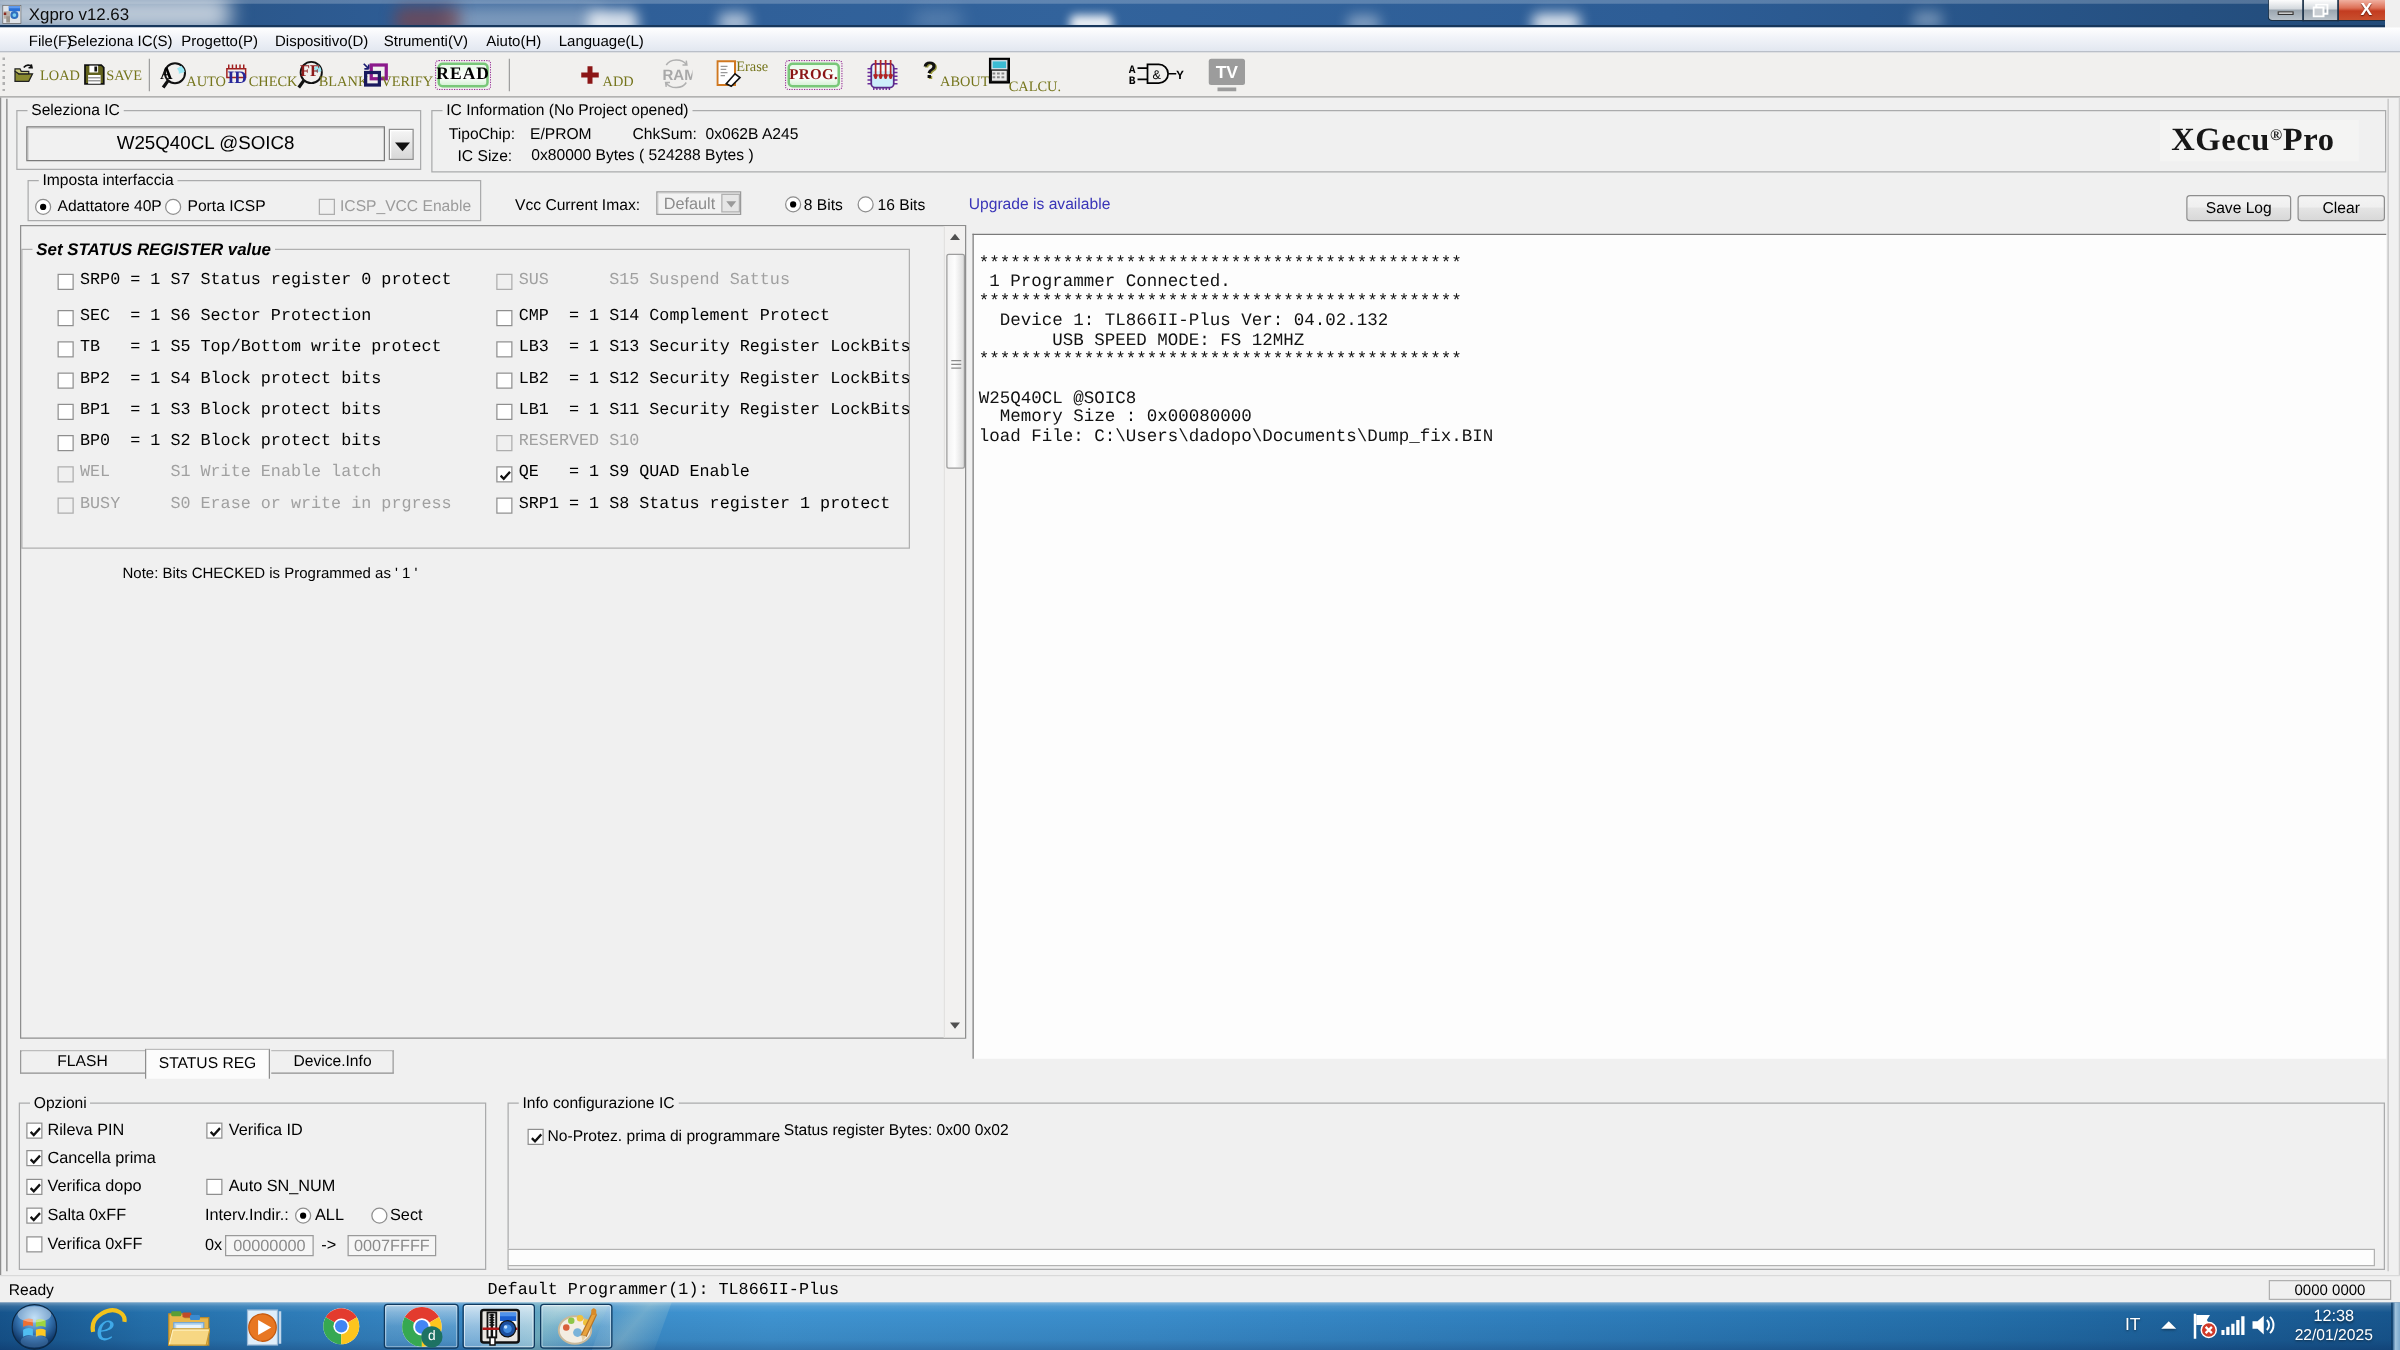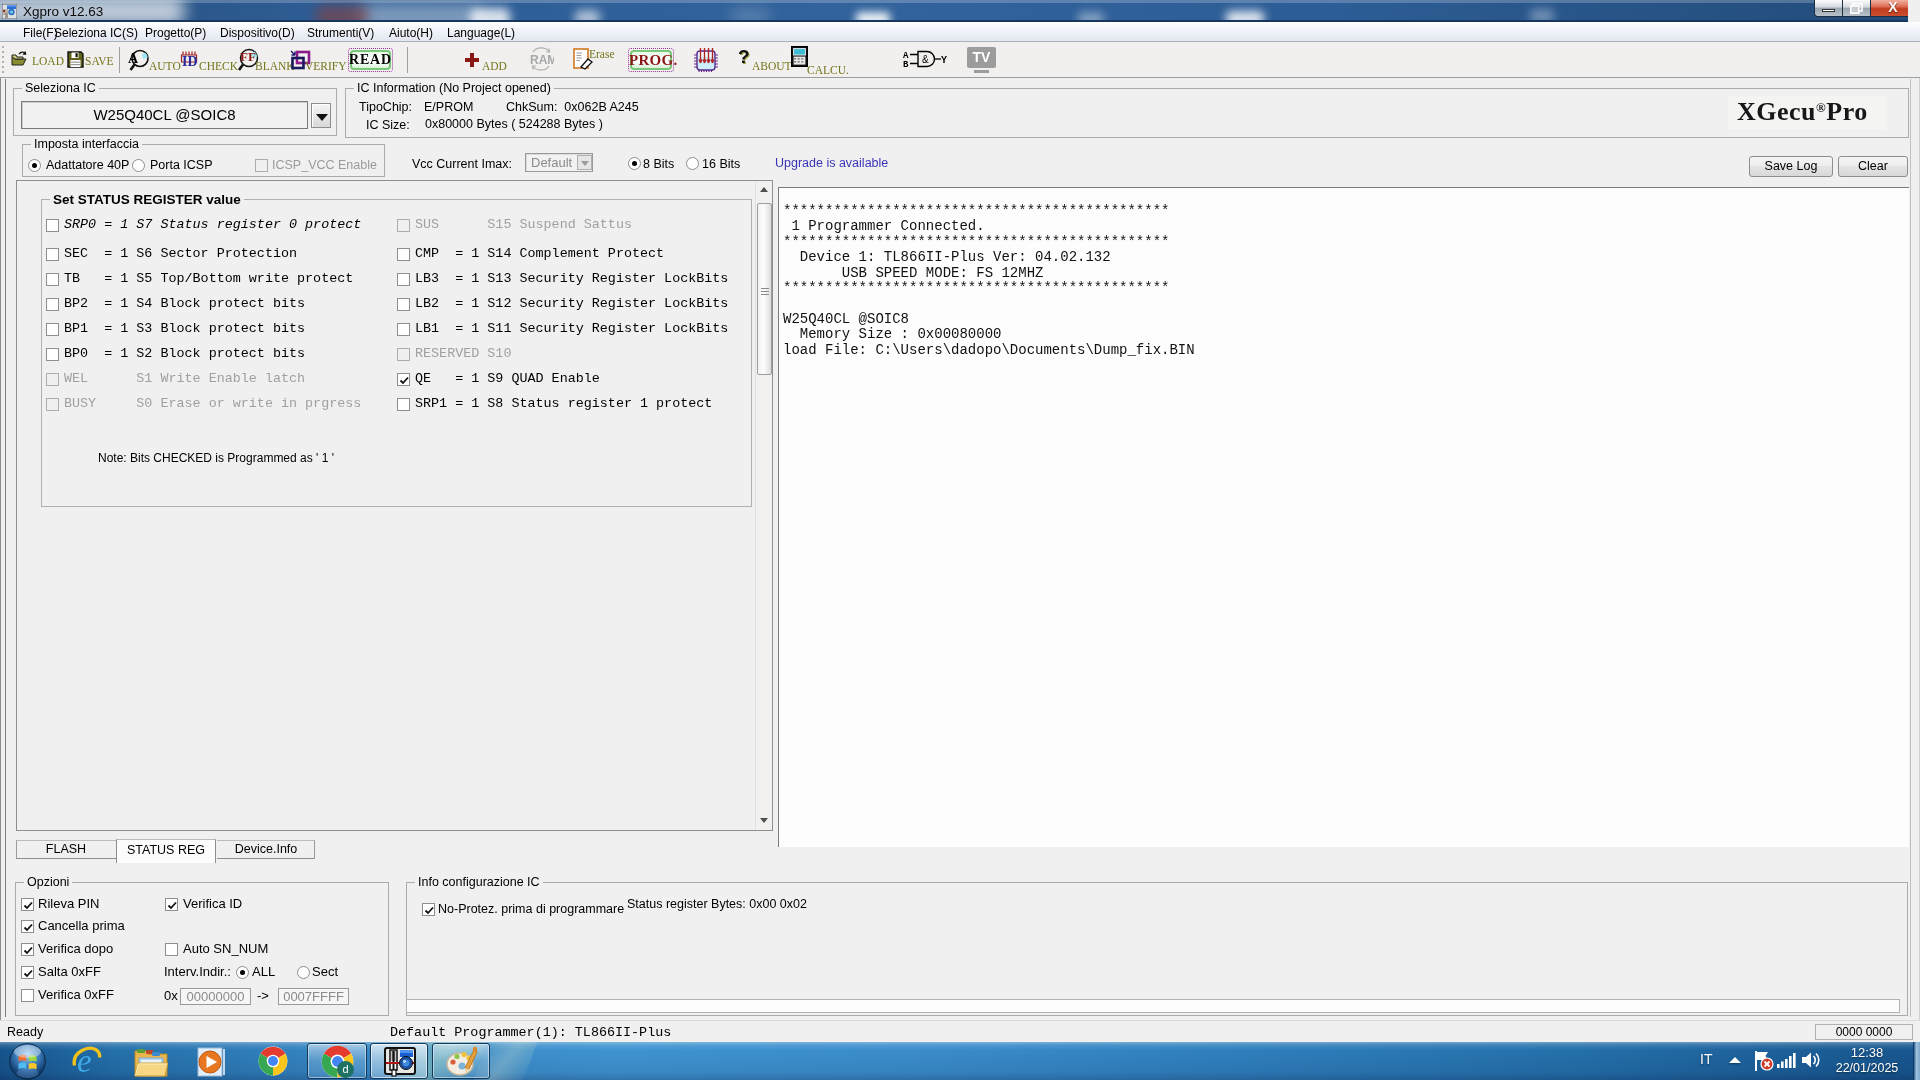--- a/index.html
+++ b/index.html
@@ -141,21 +141,21 @@
 
   <svg class="abs" style="left:573px;top:6px;" width="22" height="22" viewBox="0 0 22 22">
     <rect x="1" y="1" width="14" height="19" fill="#fff" stroke="#d07820" stroke-width="1.6"></rect>
     <path d="M3.5 5 H9 M3.5 7.5 H8 M3.5 10 H9 M3.5 12.5 H7" stroke="#999" stroke-width="1"></path>
     <path d="M8 19 L15 11 L19 14 L12 21 Z" fill="#fff" stroke="#111" stroke-width="1.3"></path>
   </svg>
   <div class="tbtxt" style="left:589px;top:6px;">Erase</div>
 
   <div class="abs" style="left:628px;top:6px;width:46px;height:24px;border:1px dotted #993399;border-radius:3px;">
     <div class="abs" style="left:1px;top:1px;width:42px;height:20px;background:linear-gradient(180deg,#eafaea,#ffffff 60%,#d8f2d8);border:2px solid #79c879;border-radius:4px;"></div>
-    <div class="abs serif" style="left:0;top:3px;width:44px;text-align:center;font-weight:bold;font-size:15px;color:#8b1616;letter-spacing:0.3px;">PROG.</div>
+    <div class="abs serif" style="left:0;top:3px;width:44px;text-align:center;font-weight:bold;font-size:12px;color:#8b1616;letter-spacing:0.3px;">PROG.</div>
   </div>
 
   <svg class="abs" style="left:693px;top:5px;" width="26" height="26" viewBox="0 0 26 26">
     <g stroke="#6a2a9a" stroke-width="1.1">
       <path d="M4 8 H1 M4 11 H1 M4 14 H1 M4 17 H1 M4 20 H1"></path>
       <path d="M22 8 H25 M22 11 H25 M22 14 H25 M22 17 H25 M22 20 H25"></path>
       <path d="M6 22 V25 M8.5 22 V25 M11 22 V25 M13.5 22 V25 M16 22 V25 M18.5 22 V25"></path>
     </g>
     <rect x="4" y="4" width="18" height="19" rx="3" fill="#cdeefb" stroke="#5a2a8a" stroke-width="1.4"></rect>
     <rect x="5.5" y="5" width="15" height="5" fill="#f3fbff"></rect>
@@ -248,42 +248,42 @@
 <div class="abs" style="left:643px;top:157px;">8 Bits</div>
 <div class="radio" style="left:686px;top:157px;"></div>
 <div class="abs" style="left:702px;top:157px;">16 Bits</div>
 <div class="abs" style="left:775px;top:156px;color:#3a35b8;">Upgrade is available</div>
 
 <div class="btn" style="left:1749px;top:156px;width:84px;height:21px;line-height:19px;">Save Log</div>
 <div class="btn" style="left:1838px;top:156px;width:70px;height:21px;line-height:19px;">Clear</div>
 
 <div class="abs" id="leftpanel" style="left:16px;top:180px;width:757px;height:651px;background:#f0f0f0;border:1px solid #8e8e8e;">
 
-  <div class="grp" style="left:24px;top:18px;width:711px;height:308px;border-color:#b0b0b0;">
+  <div class="grp" style="left:0;top:18px;width:711px;height:240px;border-color:#b0b0b0;font-style:italic;">
     <div class="lbl" style="font-weight:bold;font-size:13.5px;">Set STATUS REGISTER value</div>
   </div>
 
   <div class="abs" style="left:49px;top:270px;font-size:12px;margin-left:32px;">Note: Bits CHECKED is Programmed as ' 1 '</div>
 
   <div class="abs" style="left:738px;top:0;width:17px;height:649px;background:#f2f1f0;border-left:1px solid #e2e1e0;">
     <div class="abs" style="left:0px;top:0px;width:17px;height:17px;">
       <div class="abs" style="left:4px;top:6px;width:0;height:0;border-left:4.5px solid transparent;border-right:4.5px solid transparent;border-bottom:5px solid #505050;"></div>
     </div>
     <div class="abs" style="left:1px;top:22px;width:15px;height:172px;background:linear-gradient(90deg,#f2f2f2,#fdfdfd 45%,#dcdcdc);border:1px solid #9d9d9d;border-radius:2px;">
       <div class="abs" style="left:3px;top:84px;width:8px;height:1px;background:#8a8a8a;box-shadow:0 3px 0 #8a8a8a,0 6px 0 #8a8a8a;"></div>
     </div>
     <div class="abs" style="left:0px;top:631px;width:17px;height:17px;">
       <div class="abs" style="left:4px;top:6px;width:0;height:0;border-left:4.5px solid transparent;border-right:4.5px solid transparent;border-top:5px solid #505050;"></div>
     </div>
   </div>
 </div>
 
 <div id="rows">
 <div class="cb" style="left:46px;top:219px;"></div>
-<div class="abs mono" style="left:64px;top:217px;font-size:13.4px;color:#000;white-space:pre;font-style:italic;">SRP0 = 1 S7 Status register 0 protect</div>
+<div class="abs mono" style="left:64px;top:217px;font-size:13.4px;color:#000;white-space:pre;">SRP0 = 1 S7 Status register 0 protect</div>
 <div class="cb" style="left:46px;top:248px;"></div>
 <div class="abs mono" style="left:64px;top:246px;font-size:13.4px;color:#000;white-space:pre;">SEC  = 1 S6 Sector Protection</div>
 <div class="cb" style="left:46px;top:273px;"></div>
 <div class="abs mono" style="left:64px;top:271px;font-size:13.4px;color:#000;white-space:pre;">TB   = 1 S5 Top/Bottom write protect</div>
 <div class="cb" style="left:46px;top:298px;"></div>
 <div class="abs mono" style="left:64px;top:296px;font-size:13.4px;color:#000;white-space:pre;">BP2  = 1 S4 Block protect bits</div>
 <div class="cb" style="left:46px;top:323px;"></div>
 <div class="abs mono" style="left:64px;top:321px;font-size:13.4px;color:#000;white-space:pre;">BP1  = 1 S3 Block protect bits</div>
 <div class="cb" style="left:46px;top:348px;"></div>
 <div class="abs mono" style="left:64px;top:346px;font-size:13.4px;color:#000;white-space:pre;">BP0  = 1 S2 Block protect bits</div>

